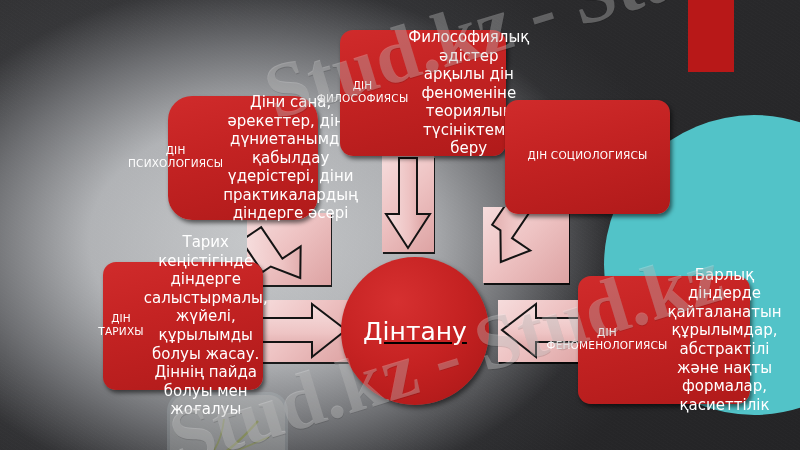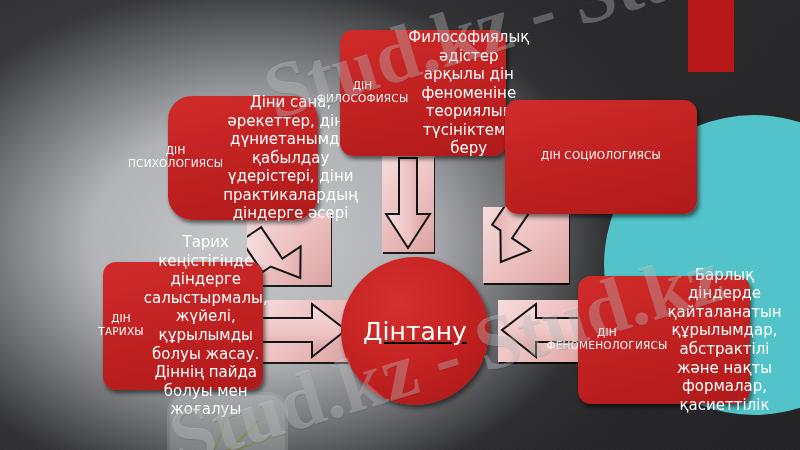--- a/index.html
+++ b/index.html
@@ -47,21 +47,21 @@
      background:linear-gradient(165deg,#d02b2b 0%,#c42323 40%,#b01a1a 100%);
      box-shadow:2px 3px 4px rgba(0,0,0,.55);
      color:#fff;text-align:center;display:flex;flex-direction:row;
      align-items:center;justify-content:center;
      padding:8px 9px;box-sizing:border-box;}
   .box .ttl{font-size:10.5px;letter-spacing:.2px;line-height:1.22;margin-bottom:3px;}
   .box .bdy{font-size:15px;line-height:1.24;}
 
   #box-psychology{left:168px;top:96px;width:150px;height:124px;border-radius:24px;}
   #box-philosophy{left:340px;top:30px;width:166px;height:126px;}
-  #box-sociology {left:505px;top:100px;width:192px;height:114px;}
+  #box-sociology {left:505px;top:100px;width:165px;height:114px;}
   #box-history   {left:103px;top:262px;width:160px;height:128px;}
   #box-phenomenology{left:578px;top:276px;width:172px;height:128px;}
 
   .center-circle{position:absolute;left:341px;top:257px;width:148px;height:148px;
      border-radius:50%;
      background:radial-gradient(circle at 38% 30%,#d63030 0%,#c52222 48%,#a81616 100%);
      box-shadow:2px 3px 5px rgba(0,0,0,.55);
      display:flex;align-items:center;justify-content:center;text-decoration:underline;}
   .center-circle .lbl{color:#fff;font-size:25px;line-height:1;}
 </style>

